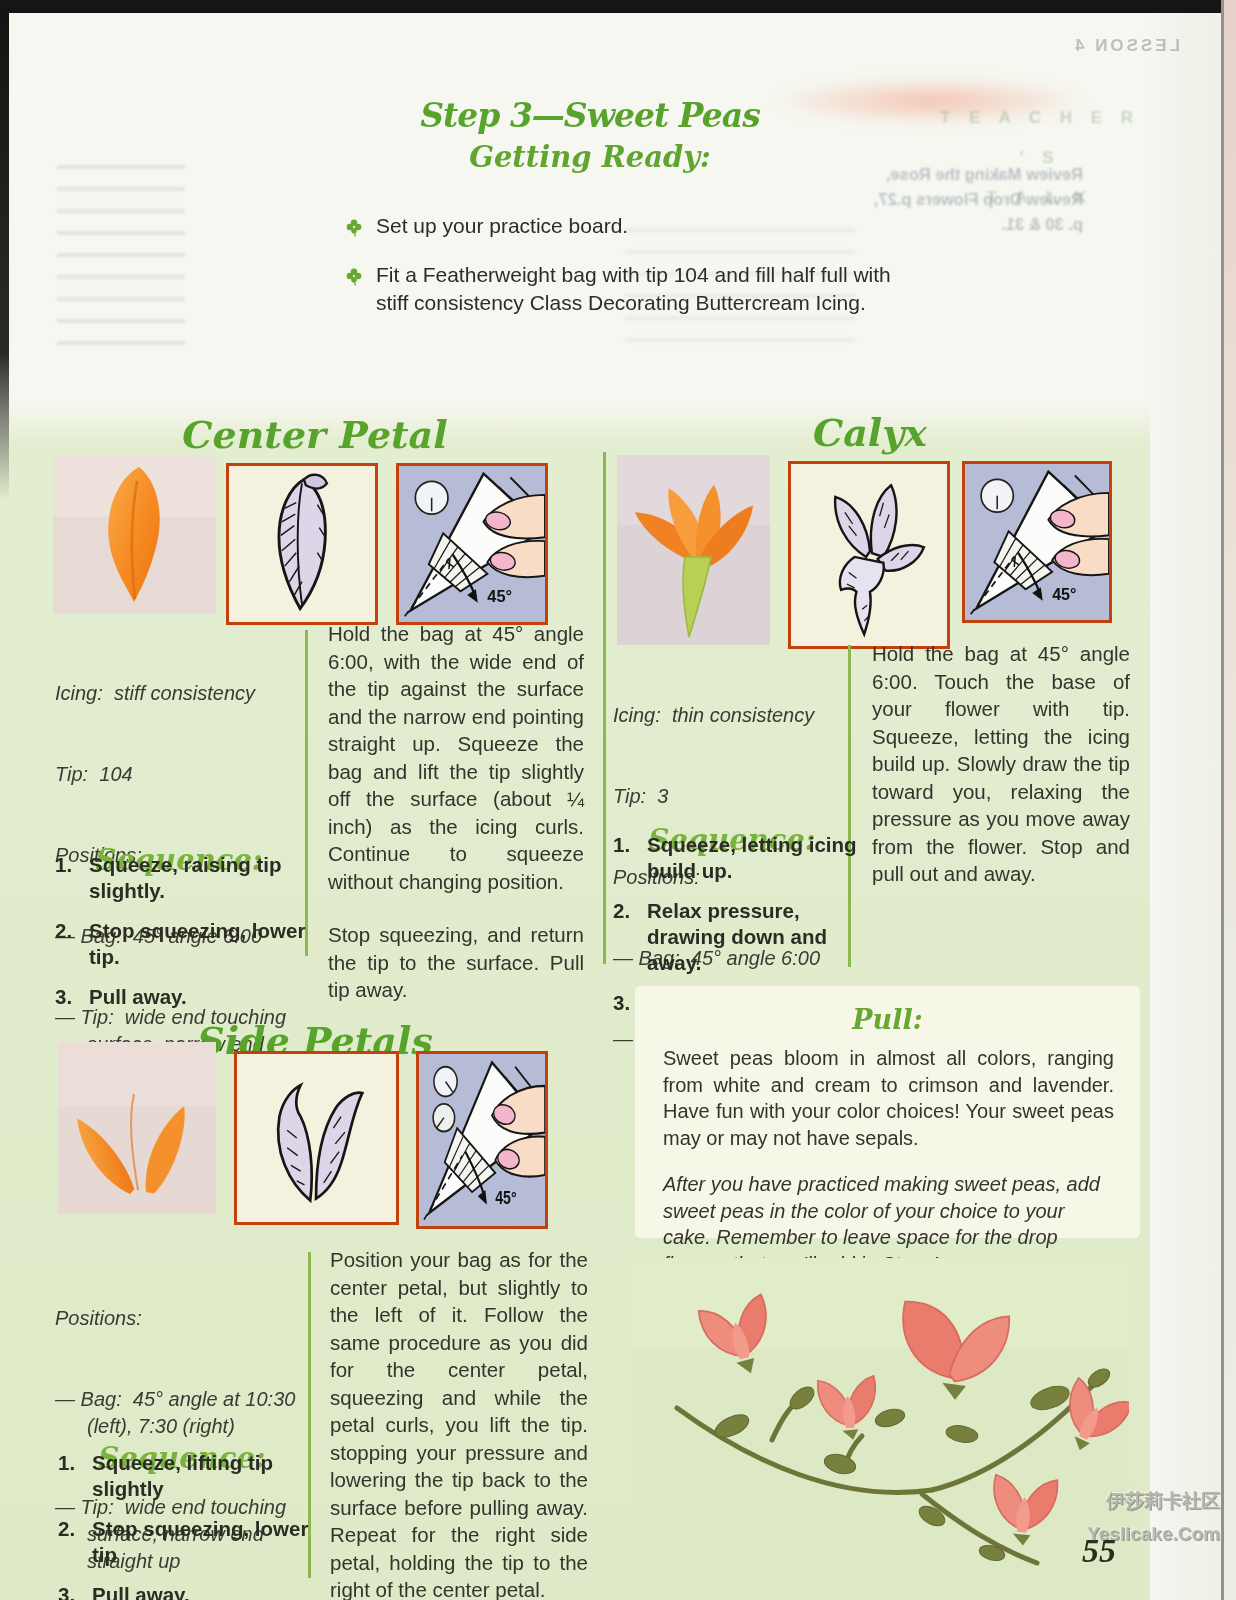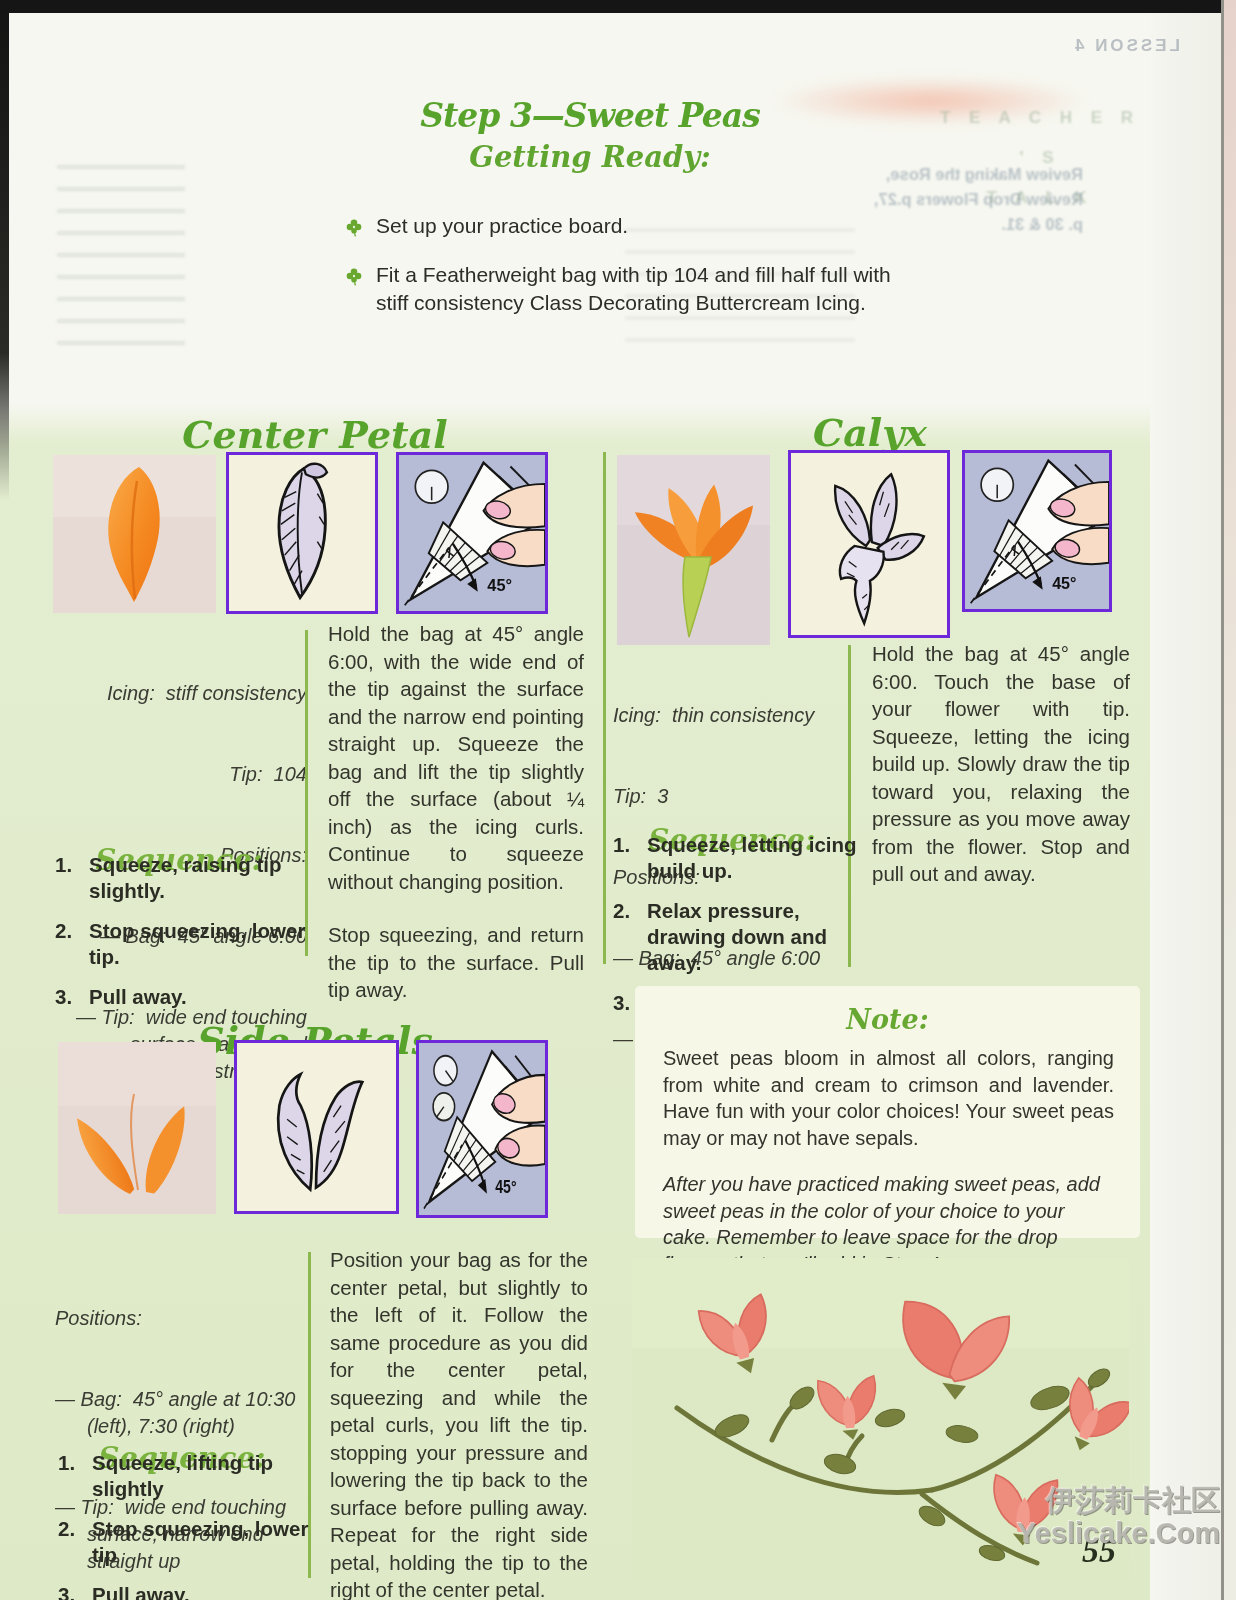--- a/index.html
+++ b/index.html
@@ -41,35 +41,35 @@
   #cx-head{left:655px;top:378px;width:430px;}
   #sp-head{left:60px;top:986px;width:510px;}
   .seq-head{position:absolute;text-align:center;font-size:29px;color:#79b23d;}
   #note-head{font-size:27px;color:#67a832;text-align:center;margin:18px 0 10px 0;}
   
   #bullets{position:absolute;left:330px;top:196px;width:545px;list-style:none;margin:16px;padding:0;}
   #bullets li{display:flex;gap:14px;margin-bottom:17px;font-size:21px;line-height:28px;color:#2c2d27;}
   .clover{flex:0 0 16px;margin-top:4px;}
   
   figure{position:absolute;margin:0;box-sizing:border-box;}
-  .framed{border:3px solid #6d28d9;}
+  .framed{border:3px solid #c2410c;margin-top:11px;}
   figure svg{display:block;width:100%;height:100%;}
   #cp-photo{left:53px;top:455px;width:163px;height:158px;}
   #cp-draw{left:226px;top:452px;width:152px;height:162px;}
   #cp-bag{left:396px;top:452px;width:152px;height:162px;}
   #cx-photo{left:617px;top:455px;width:153px;height:190px;}
   #cx-draw{left:788px;top:450px;width:162px;height:188px;}
   #cx-bag{left:962px;top:450px;width:150px;height:162px;}
   #sp-photo{left:58px;top:1042px;width:158px;height:172px;}
   #sp-draw{left:234px;top:1040px;width:165px;height:174px;}
   #sp-bag{left:416px;top:1040px;width:132px;height:178px;}
   
   .specs{position:absolute;font-style:italic;font-size:20px;line-height:27px;color:#3a3b33;white-space:pre-wrap;}
   .pos-line{padding-left:32px;text-indent:-32px;}
-  #cp-specs{left:55px;top:626px;width:252px;text-align:right;}
+  #cp-specs{left:55px;top:626px;width:252px;}
   #cx-specs{left:613px;top:648px;width:242px;}
   #sp-specs{left:55px;top:1251px;width:262px;}
   .vdiv{position:absolute;width:2.5px;background:#8cb84f;}
   #mid-div{left:603px;top:452px;height:512px;}
   #cp-div{left:305px;top:630px;height:326px;}
   #cx-div{left:848px;top:645px;height:322px;}
   #sp-div{left:308px;top:1252px;height:326px;}
   .para{position:absolute;font-size:20.5px;line-height:27.5px;text-align:justify;color:#33342c;}
   #cp-para{left:328px;top:620px;width:256px;}
   #cx-para{left:872px;top:640px;width:258px;}
@@ -88,21 +88,21 @@
   
   #note{position:absolute;left:635px;top:986px;width:505px;height:252px;background:#f7f7e8;border-radius:5px;}
   #note .np{margin:0 26px 0 28px;font-size:20px;line-height:26.5px;text-align:justify;color:#33342c;}
   #note .np2{margin-top:20px;font-style:italic;text-align:left;}
   
   #spray{left:632px;top:1258px;width:497px;height:322px;}
   
   #pagenum{position:absolute;left:1082px;top:1532px;font-family:Liberation Serif, serif;font-style:italic;
     font-weight:bold;font-size:34px;color:#262f1d;}
   #watermark{position:absolute;left:1000px;top:1484px;width:220px;text-align:right;font-weight:bold;
-    font-size:29px;line-height:33px;color:rgba(186,186,178,.92);
+    font-size:19px;line-height:33px;color:rgba(186,186,178,.92);
     text-shadow:1px 1px 0 rgba(80,80,74,.55),-1px -1px 0 rgba(255,255,255,.5);}
   svg text{font-family:"Liberation Sans",sans-serif;font-weight:bold;}
 </style>
 </head>
 <body>
 
 <div id="page">
   <div class="green-area"></div>
   <div class="right-margin"></div>
 
@@ -460,21 +460,21 @@
         <span>Stop squeezing, lower tip</span>
       </li>
     <li>
         <span class="n">3.</span>
         <span>Pull away.</span>
       </li>
 
   </ol>
 
   <div id="note">
-    <div id="note-head" class="serif-h">Note:</div>
+    <div id="note-head" class="serif-h">Pull:</div>
     <p class="np">Sweet peas bloom in almost all colors, ranging from white and cream to crimson and lavender. Have fun with your color choices!  Your sweet peas may or may not have sepals.</p>
     <p class="np np2">After you have practiced making sweet peas, add sweet peas in the color of your choice to your cake. Remember to leave space for the drop flowers that you'll add in Step 4.</p>
   </div>
 
   <figure id="spray">
     <svg viewBox="0 0 497 322" preserveAspectRatio="none">
       <rect width="497" height="322" fill="#dce9c4"></rect>
       <rect width="497" height="90" fill="#e2eecb" opacity=".8"></rect>
       <g fill="none" stroke="#6d7538" stroke-width="5" stroke-linecap="round">
         <path d="M45,150 C120,205 210,245 300,232"></path>

